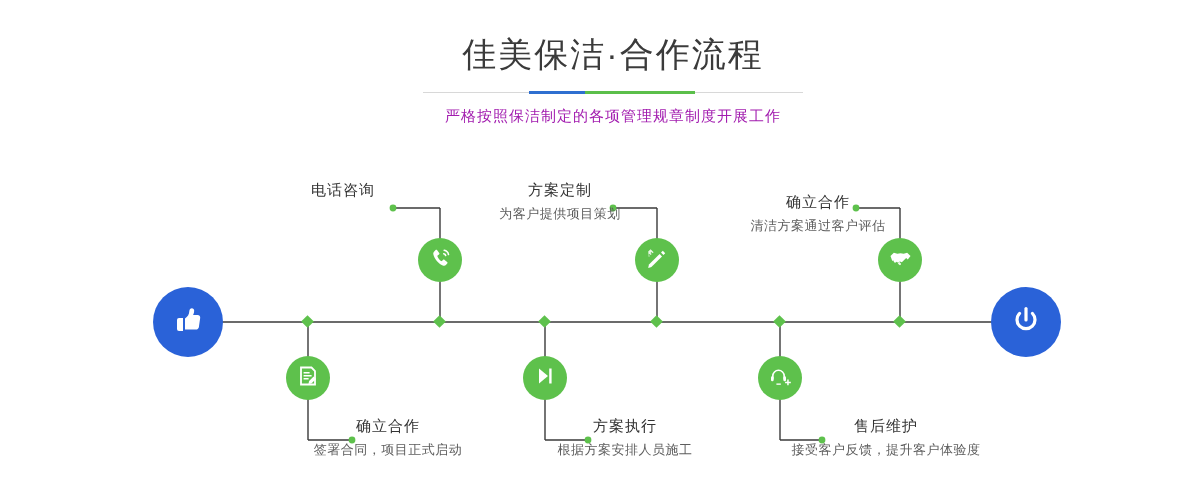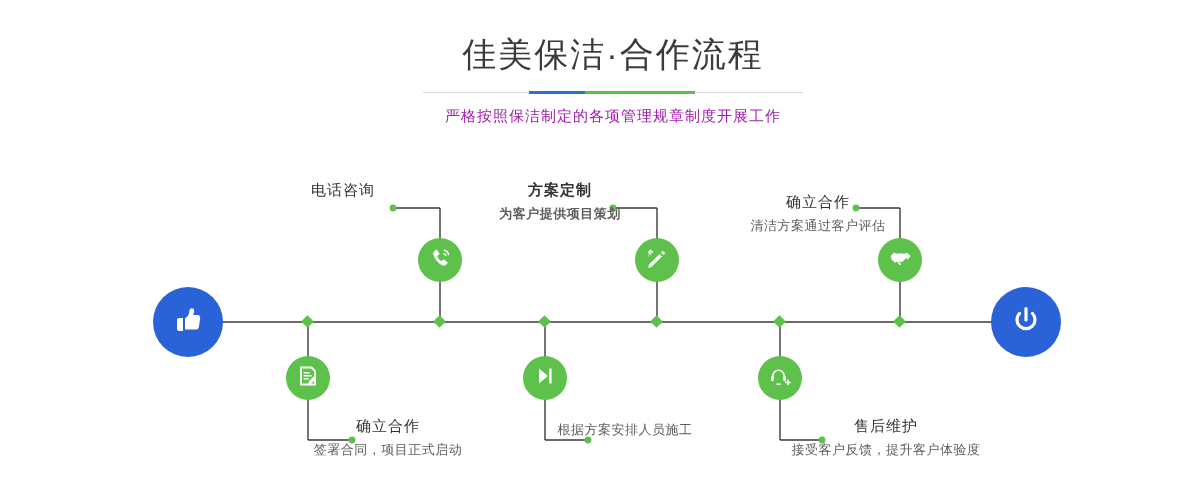--- a/index.html
+++ b/index.html
@@ -227,34 +227,35 @@
 
   <div class="node" style="left:635px; top:88px;">
     <span>
       <svg width="24" height="24" viewBox="0 0 24 24" fill="#ffffff">
         <path d="M4 18.6L14.6 8l2.4 2.4L6.4 21l-3.3.9z"></path>
         <path d="M16 6.6l1.8-1.8 2.4 2.4-1.8 1.8z"></path>
         <path d="M3.2 5.6l2.4-2.4 3 3-1 1-1.2-1.2-.9.9 1.2 1.2-1 1-1.2-1.2-.9.9L4.8 10l-1 1z" opacity="0.85"></path>
       </svg>
     </span>
   </div>
-  <div class="label above" style="left:462px; top:30px; width:196px;font-weight:bold;">
+  <div class="label above" style="left:462px; top:30px; width:196px;">
     <div class="title">方案定制</div>
     <div class="desc">为客户提供项目策划</div>
   </div>
 
   <div class="node" style="left:523px; top:206px;">
     <span>
       <svg width="24" height="24" viewBox="0 0 24 24" fill="#ffffff">
         <path d="M6 4.5l9 7.5-9 7.5z"></path>
         <rect x="16.2" y="4.5" width="2.4" height="15"></rect>
       </svg>
     </span>
   </div>
   <div class="label below" style="left:505px; top:266px; width:240px;">
+    <div class="title">方案执行</div>
     <div class="desc">根据方案安排人员施工</div>
   </div>
 
   <div class="node" style="left:878px; top:88px;">
     <span>
       <svg width="25" height="25" viewBox="0 0 24 24" fill="#ffffff">
         <path d="M2.4 9.6l3.2-3.2 3.4 1.1 3-.5 3 .5 3.4-1.1 3.2 3.2-2.6 3.3-1.6-1.3-3.6 3.6c-.5.5-1.3.5-1.8 0l-.5-.5-.8.8c-.5.5-1.3.5-1.8 0l-.5-.5-.7.7c-.5.5-1.3.5-1.8 0L5 13.6l-.9.9z"></path>
         <path d="M9.4 16.8l1.3 1.3c.4.4 1.1.4 1.5 0 .4-.4.4-1 0-1.5l-1.3-1.3z" opacity="0.9"></path>
       </svg>
     </span>

